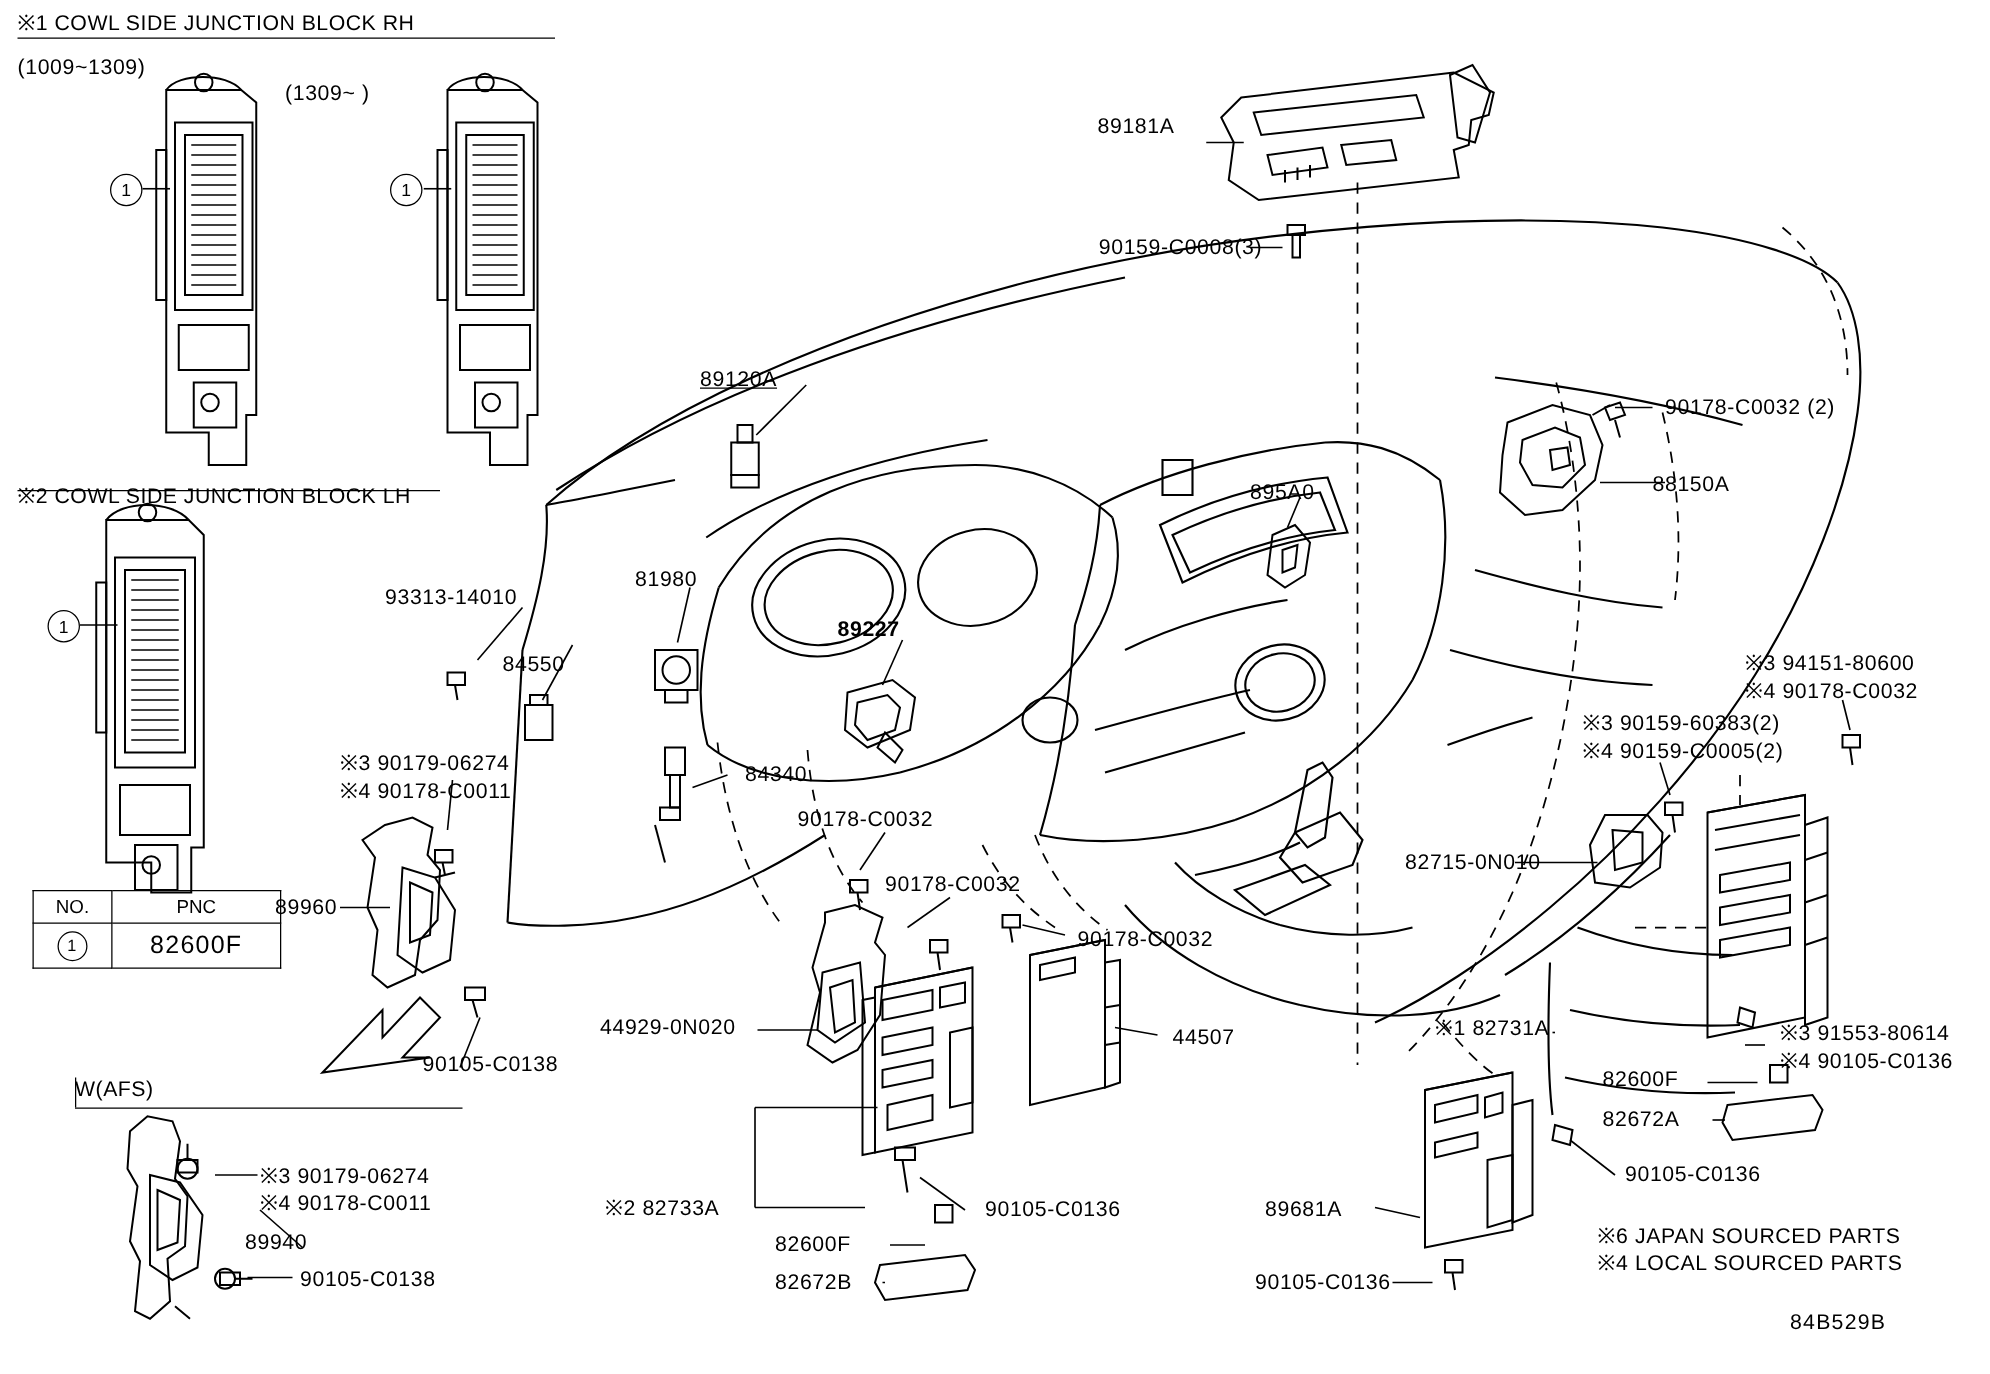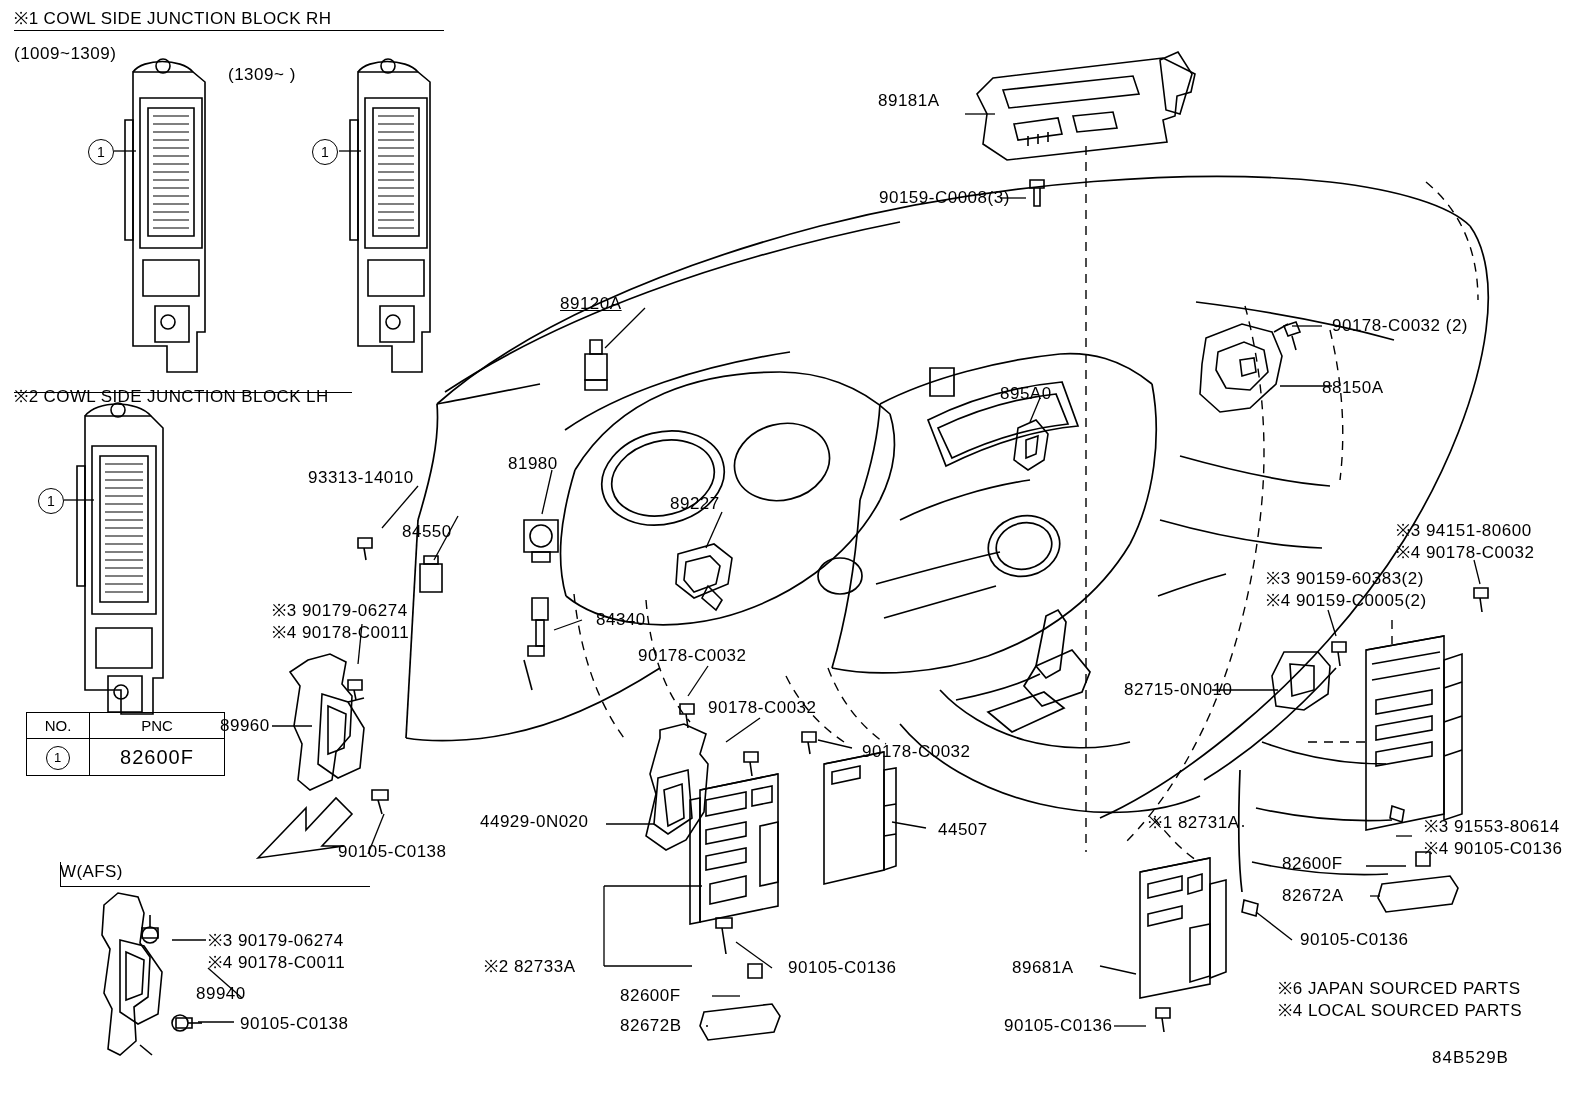--- a/index.html
+++ b/index.html
@@ -386,21 +386,21 @@
 
 <div class="lbl" style="left:878px;top:91px;">89181A</div>
 <div class="lbl" style="left:879px;top:188px;">90159-C0008(3)</div>
 <div class="lbl" style="left:560px;top:294px;text-decoration:underline;">89120A</div>
 <div class="lbl" style="left:1332px;top:316px;">90178-C0032 (2)</div>
 <div class="lbl" style="left:1000px;top:384px;">895A0</div>
 <div class="lbl" style="left:1322px;top:378px;">88150A</div>
 <div class="lbl" style="left:308px;top:468px;">93313-14010</div>
 <div class="lbl" style="left:508px;top:454px;">81980</div>
 <div class="lbl" style="left:402px;top:504px;margin-top:18px;">84550</div>
-<div class="lbl" style="left:670px;top:494px;">89227</div>
+<div class="lbl" style="left:670px;top:494px;font-weight:bold;">89227</div>
 <div class="lbl" style="left:1396px;top:518px;">※3 94151-80600</div>
 <div class="lbl" style="left:1396px;top:540px;">※4 90178-C0032</div>
 <div class="lbl" style="left:1266px;top:566px;">※3 90159-60383(2)</div>
 <div class="lbl" style="left:1266px;top:588px;">※4 90159-C0005(2)</div>
 <div class="lbl" style="left:272px;top:598px;">※3 90179-06274</div>
 <div class="lbl" style="left:272px;top:620px;">※4 90178-C0011</div>
 <div class="lbl" style="left:596px;top:610px;">84340</div>
 <div class="lbl" style="left:638px;top:646px;">90178-C0032</div>
 <div class="lbl" style="left:708px;top:698px;">90178-C0032</div>
 <div class="lbl" style="left:862px;top:742px;">90178-C0032</div>

